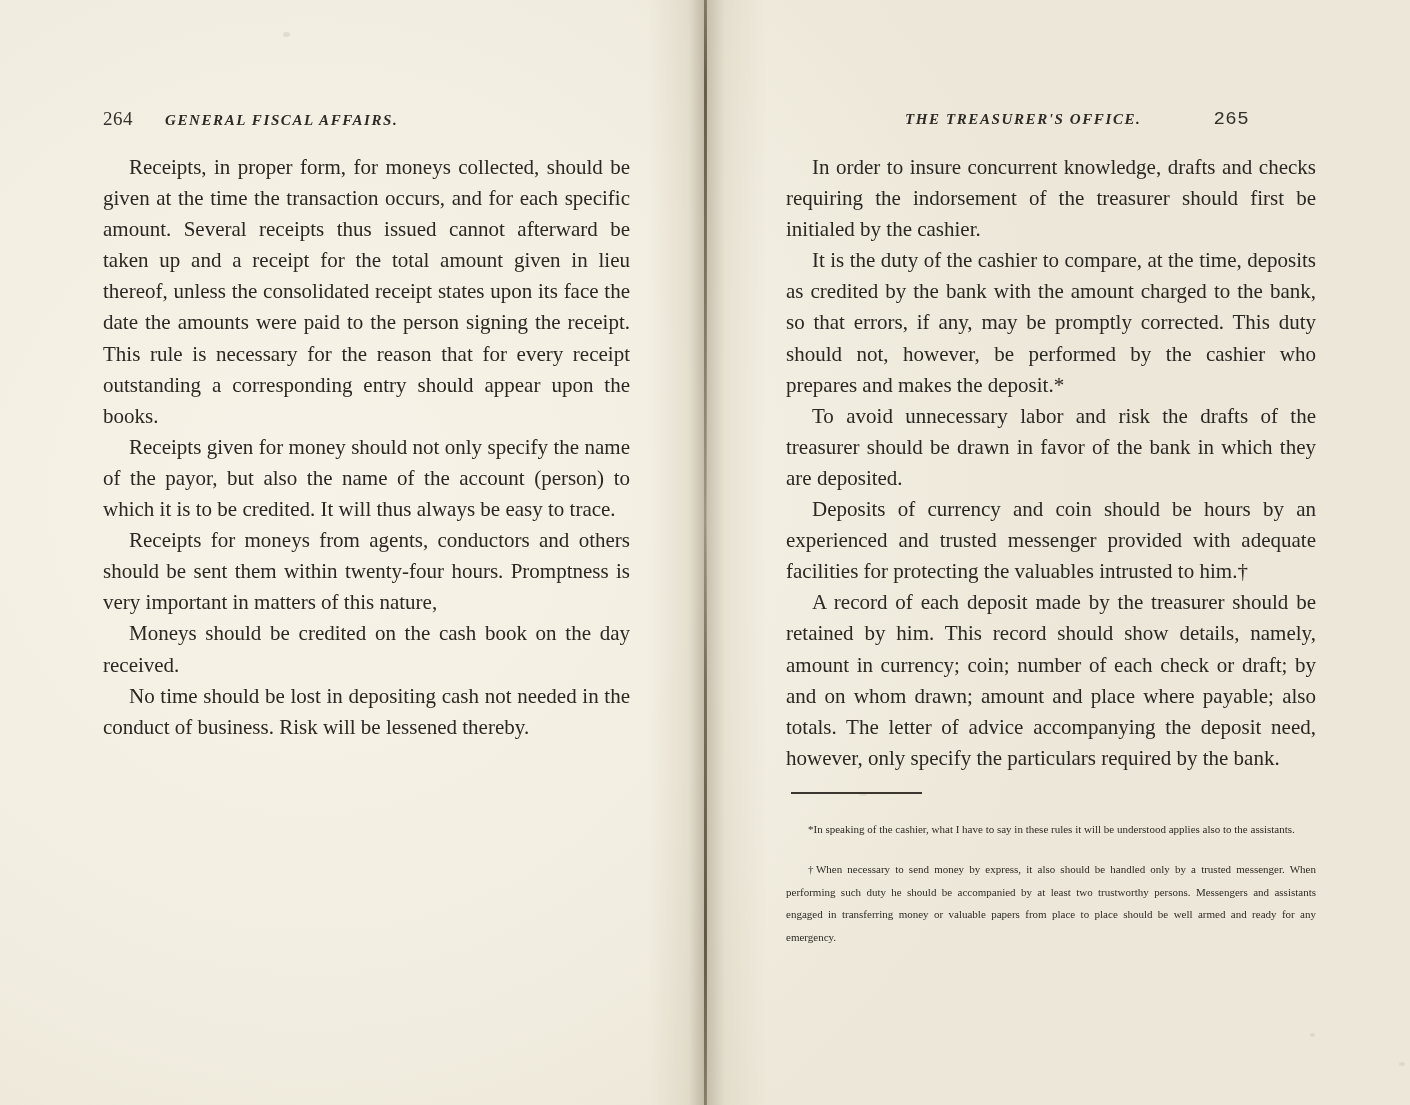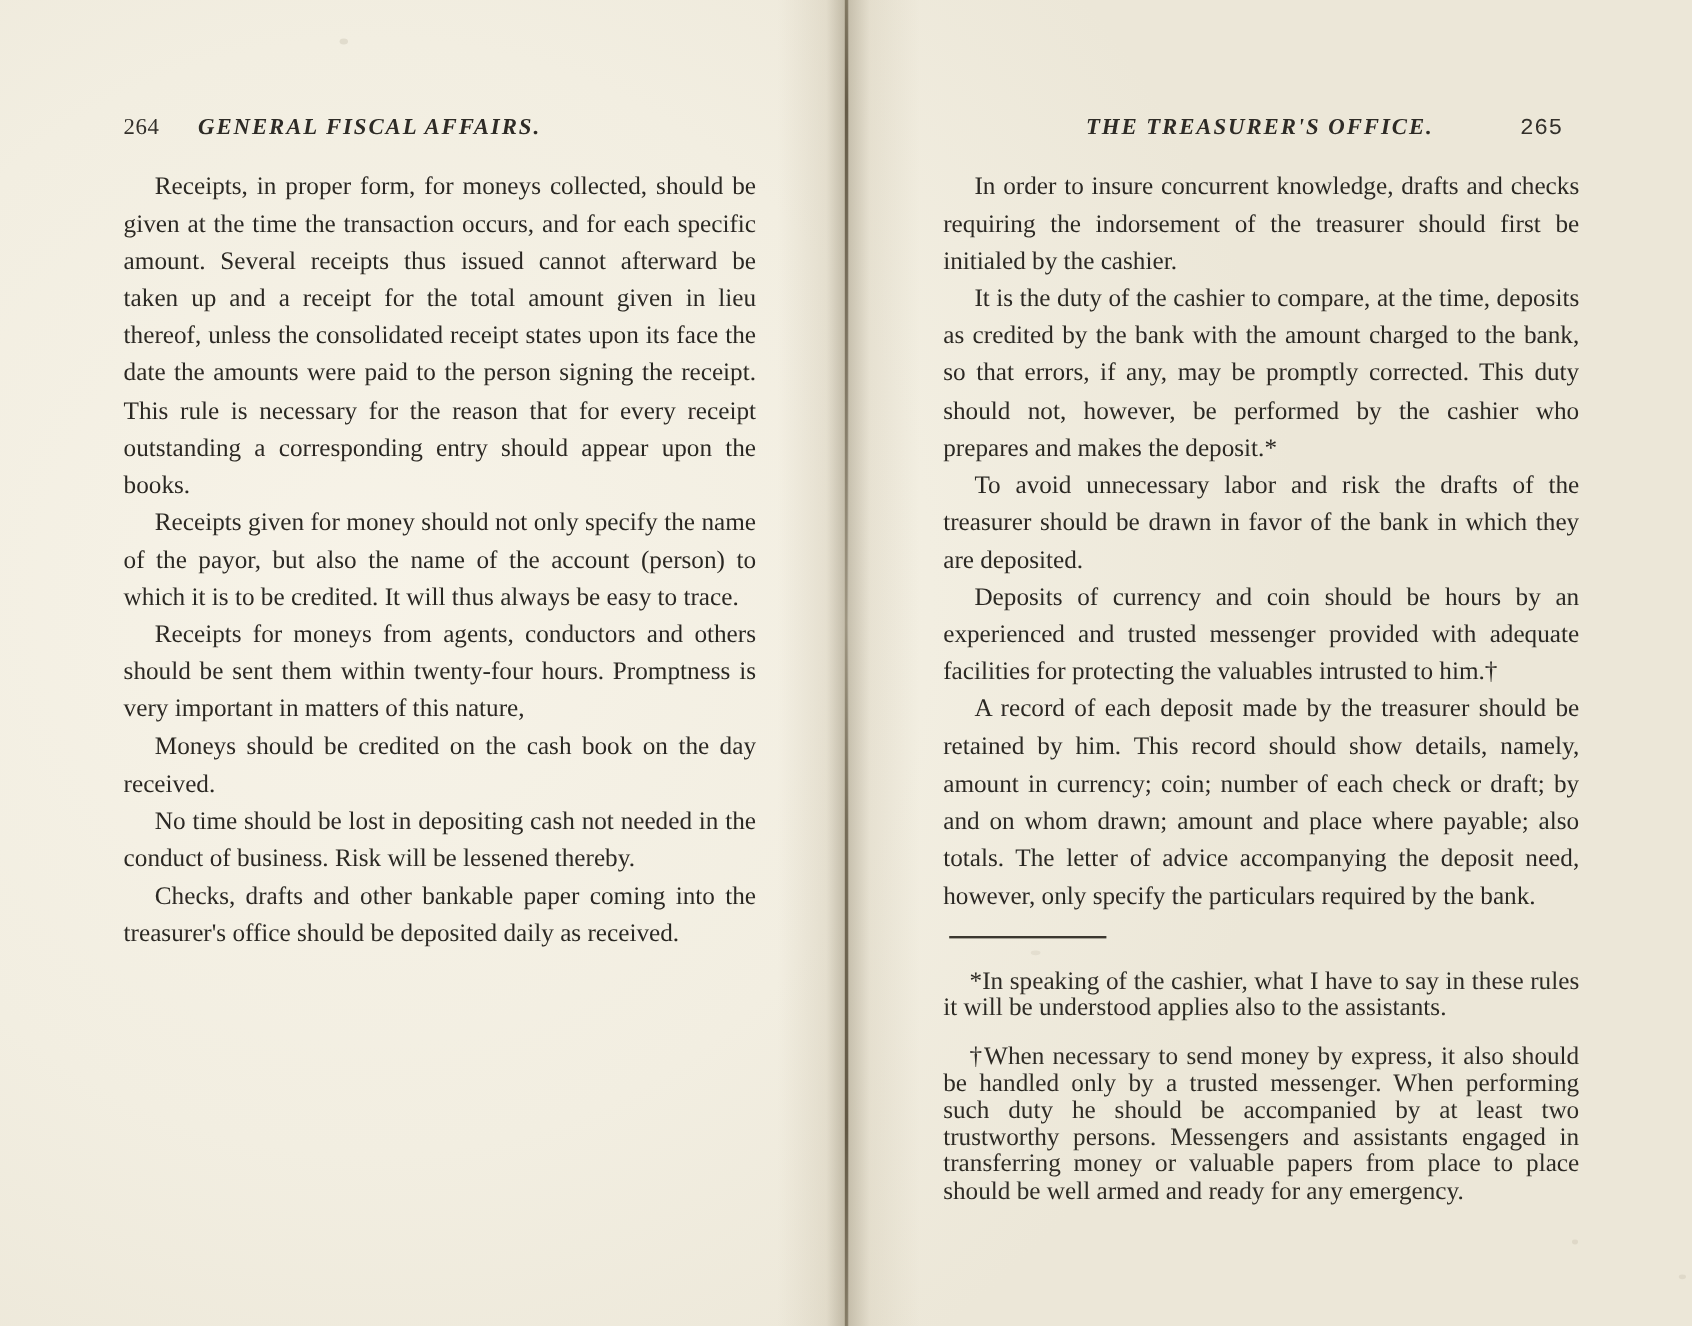--- a/index.html
+++ b/index.html
@@ -52,21 +52,21 @@
         rgba(110,100,80,0.75) 30%,
         rgba(130,120,98,0.55) 47%,
         rgba(105,95,74,0.85) 62%,
         rgba(92,82,62,0.95) 85%,
         rgba(120,110,88,0.8) 100%);
     pointer-events: none;
   }
 
   .page {
     position: absolute;
-    top: 0;
+    top: 12px;
     height: 838px;
   }
   #page-left  { left: 0;    width: 705px; }
   #page-right { left: 705px; width: 705px; }
 
   .running-head {
     position: absolute;
     top: 96px;
     height: 28px;
     display: flex;
@@ -79,21 +79,21 @@
 
   .folio {
     font-style: normal;
     font-size: 19px;
     letter-spacing: 0.5px;
     color: #33302b;
   }
   .head-title {
     font-style: italic;
     font-weight: 700;
-    font-size: 19px;
+    font-size: 15px;
     letter-spacing: 1.6px;
     color: #2e2b26;
     white-space: nowrap;
   }
   #running-head-left .head-title  { margin-left: 32px; }
   #running-head-right .head-title { margin-right: 0; }
   #running-head-right .folio      { margin-left: 72px; font-family: Liberation Mono, monospace; }
 
   .text-column {
     position: absolute;
@@ -120,21 +120,21 @@
     width: 530px;
   }
   #footnote-rule {
     width: 131px;
     height: 2px;
     background: #3b372f;
     margin: 0 0 24px 5px;
   }
   .footnote {
     margin: 0 0 18px 0;
-    font-size: 21px;
+    font-size: 11px;
     line-height: 22.4px;
     text-align: justify;
     text-indent: 22px;
     color: #2e2b25;
   }
   .footnote:last-child { margin-bottom: 0; }
 
   
   .speckle {
     position: absolute;
@@ -161,21 +161,20 @@
       <span class="folio">264</span>
       <span class="head-title">GENERAL FISCAL AFFAIRS.</span>
     </div>
 
     <div class="text-column" id="column-left">
       <p class="body-paragraph">Receipts, in proper form, for moneys collected, should be given at the time the transaction occurs, and for each specific amount. Several receipts thus issued cannot afterward be taken up and a receipt for the total amount given in lieu thereof, unless the consolidated receipt states upon its face the date the amounts were paid to the person signing the receipt. This rule is necessary for the reason that for every receipt outstanding a corresponding entry should appear upon the books.</p>
       <p class="body-paragraph">Receipts given for money should not only specify the name of the payor, but also the name of the account (person) to which it is to be credited. It will thus always be easy to trace.</p>
       <p class="body-paragraph">Receipts for moneys from agents, conductors and others should be sent them within twenty-four hours. Promptness is very important in matters of this nature,</p>
       <p class="body-paragraph">Moneys should be credited on the cash book on the day received.</p>
       <p class="body-paragraph">No time should be lost in depositing cash not needed in the conduct of business. Risk will be lessened thereby.</p>
-      <p class="body-paragraph">Checks, drafts and other bankable paper coming into the treasurer's office should be deposited daily as received.</p>
     </div>
   </div>
 
   <div class="page" id="page-right">
 
     <div class="running-head" id="running-head-right">
       <span class="head-title">THE TREASURER'S OFFICE.</span>
       <span class="folio">265</span>
     </div>
 

